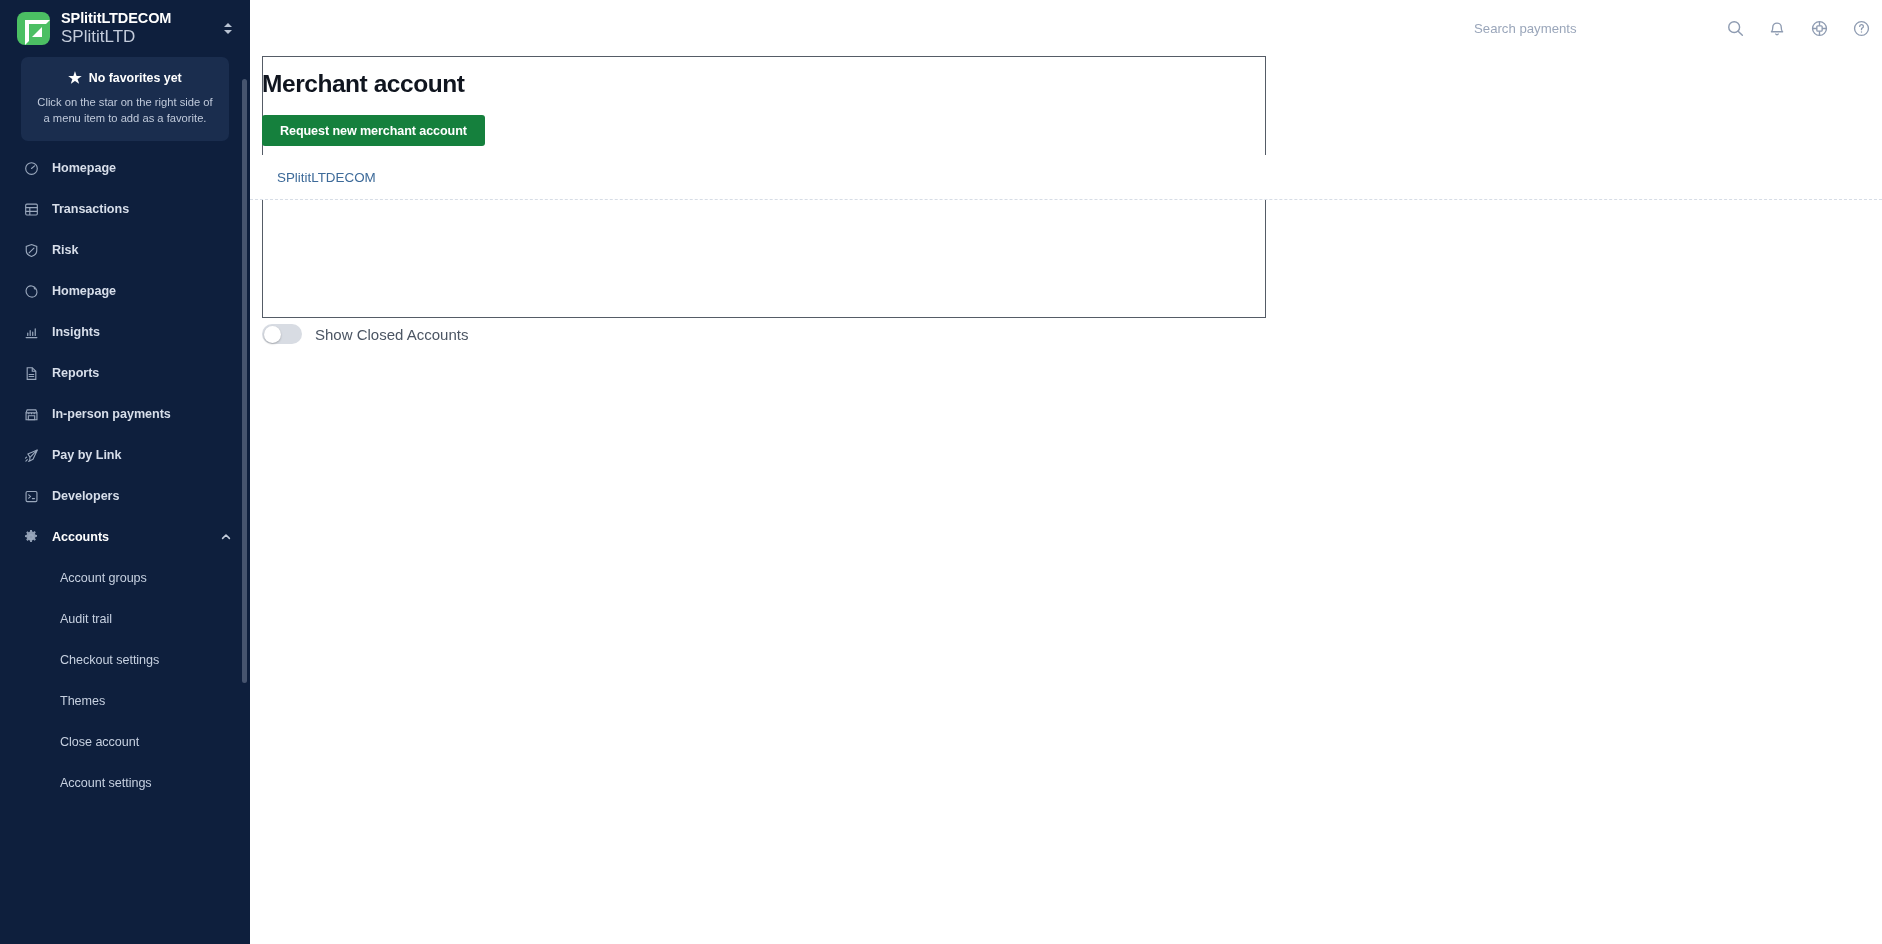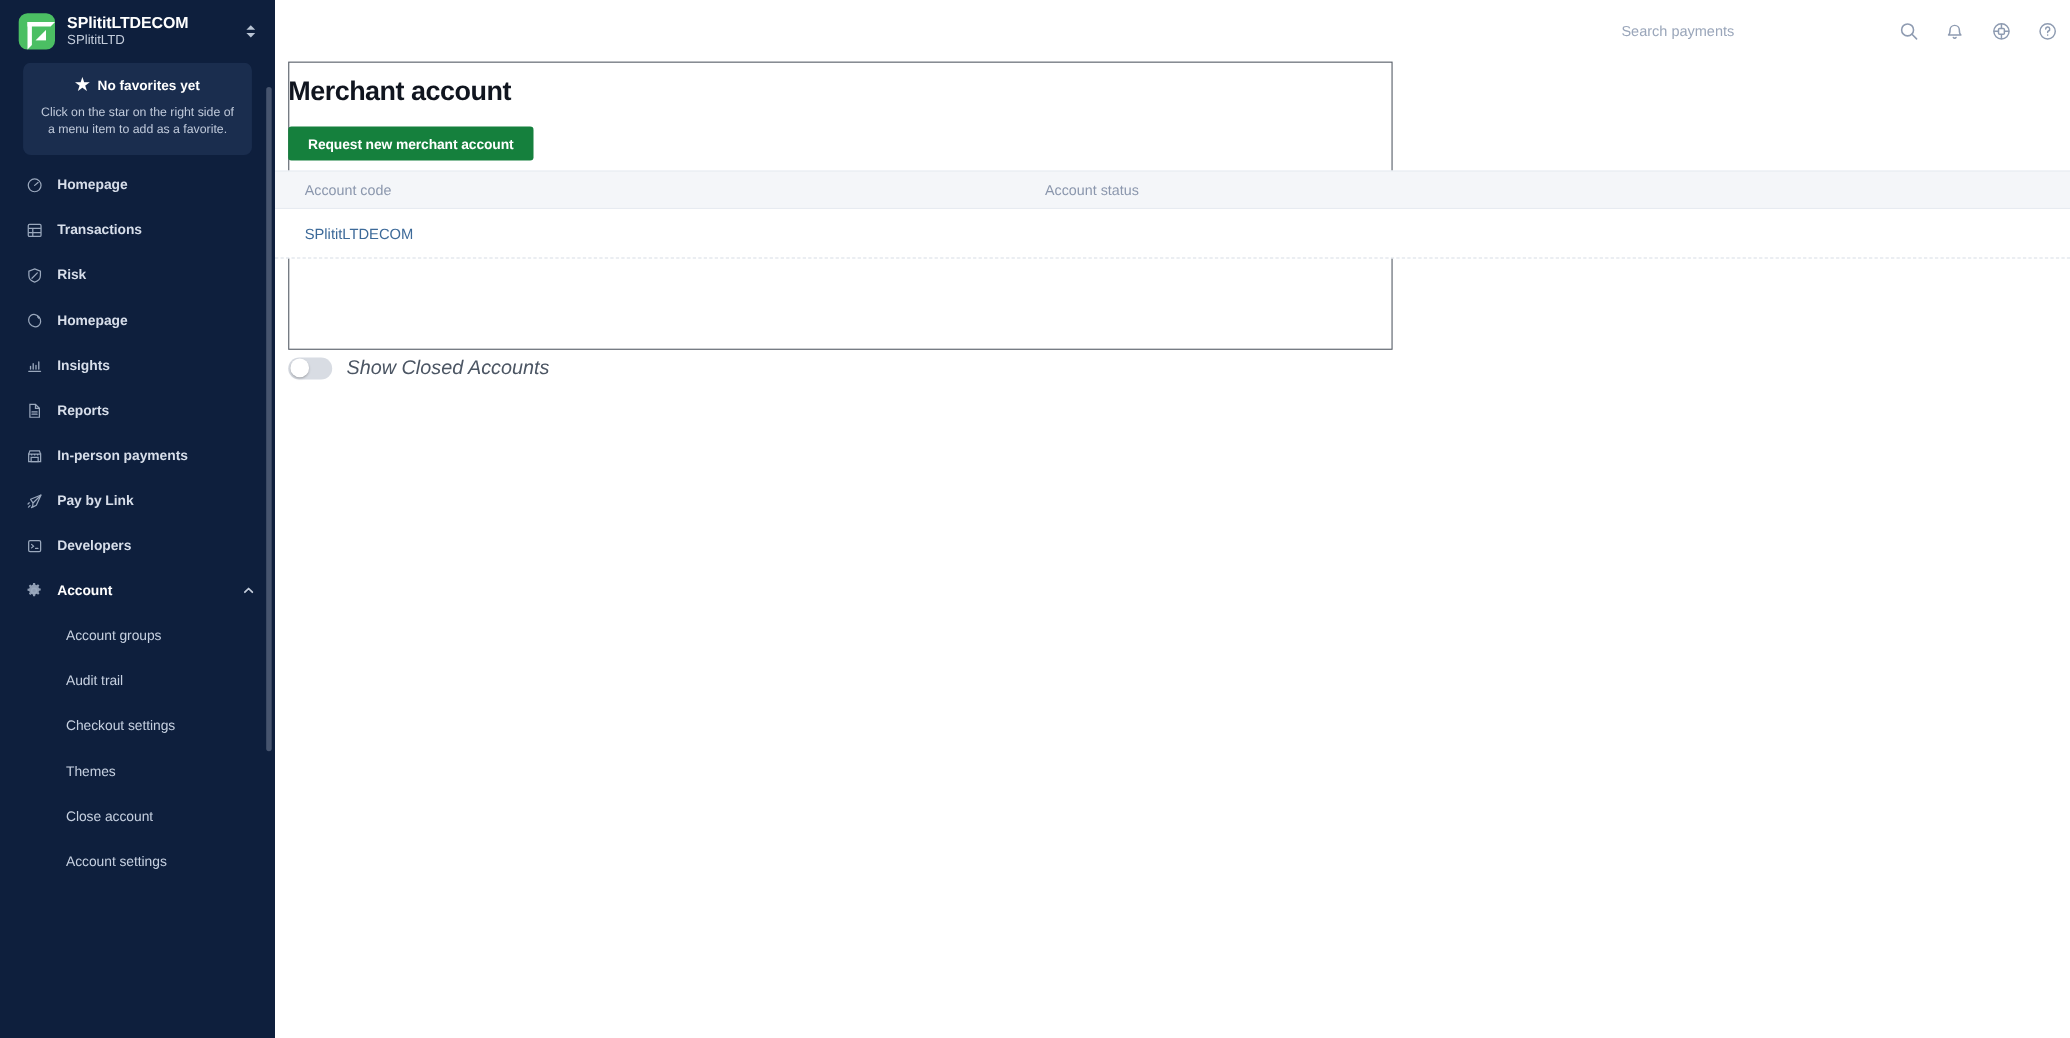--- a/index.html
+++ b/index.html
@@ -43,21 +43,21 @@
   .logo-glyph::after {
     content: ""; position: absolute; right: 0px; bottom: 0px;
     width: 10px; height: 10px; background: #fff;
     clip-path: polygon(100% 0, 100% 100%, 0 100%);
   }
   .sb-names { flex: 1 1 auto; min-width: 0; line-height: 1.15; }
   .sb-acct {
     color: #ffffff; font-size: 14.5px; font-weight: 700;
     letter-spacing: -0.1px; white-space: nowrap;
   }
-  .sb-sub { color: #c3ccdb; font-size: 12px; font-weight: 400; }
+  .sb-sub { color: #c3ccdb; font-size: 17px; font-weight: 400; }
   .sb-switch {
     width: 16px; flex: 0 0 16px; color: #b9c4d4;
     display: flex; flex-direction: column; align-items: center;
     gap: 3px; cursor: pointer;
   }
   .caret-up, .caret-dn {
     width: 0; height: 0; border-left: 4px solid transparent;
     border-right: 4px solid transparent;
   }
   .caret-up { border-bottom: 4.5px solid #b9c4d4; }
@@ -227,21 +227,21 @@
   .switch {
     width: 40px; height: 20px; border-radius: 10px;
     background: #d8dce3; position: relative; cursor: pointer;
     flex: 0 0 40px;
   }
   .switch .knob {
     position: absolute; left: 1.5px; top: 1.5px;
     width: 17px; height: 17px; border-radius: 50%;
     background: #ffffff; box-shadow: 0 1px 2px rgba(0,0,0,.25);
   }
-  .toggle-lbl { font-size: 18px; color: #4b5563; font-style: italic; }
+  .toggle-lbl { font-size: 15px; color: #4b5563; }
 </style>
 </head>
 <body>
 
 <div id="sidebar">
 
   <div class="sb-top">
     <div class="logo-tile">
       <div class="logo-glyph"></div>
     </div>
@@ -372,21 +372,21 @@
     </div>
     <div class="nav-spacer"></div>
 
     <div class="nav-item">
       <span class="nav-ico">
         <svg width="16" height="16" viewBox="0 0 16 16" fill="currentColor">
           <path d="M8 5.1A2.9 2.9 0 1 0 8 10.9 2.9 2.9 0 0 0 8 5.1Zm0 1.3a1.6 1.6 0 1 1 0 3.2 1.6 1.6 0 0 1 0-3.2Z"></path>
           <path d="M7.1 1h1.8l.25 1.5c.4.12.77.28 1.12.48l1.25-.88 1.27 1.27-.88 1.25c.2.35.36.72.48 1.12L14 6v1.8l-1.5.25c-.12.4-.28.77-.48 1.12l.88 1.25-1.27 1.27-1.25-.88c-.35.2-.72.36-1.12.48L8.9 13H7.1l-.25-1.5a4.6 4.6 0 0 1-1.12-.48l-1.25.88L3.2 10.6l.88-1.25a4.6 4.6 0 0 1-.48-1.12L2 8V6.2l1.6-.25c.12-.4.28-.77.48-1.12L3.2 3.58 4.48 2.3l1.25.88c.35-.2.72-.36 1.12-.48Z" opacity="0.92"></path>
         </svg>
       </span>
-      <span class="nav-txt" style="color:#ffffff;font-weight:700">Account</span>
+      <span class="nav-txt" style="color:#ffffff;font-weight:700">Accounts</span>
       <span class="nav-chev">
         <svg width="12" height="12" viewBox="0 0 12 12" fill="none" stroke="currentColor" stroke-width="1.6" stroke-linecap="round" stroke-linejoin="round">
           <path d="M2.6 7.4 6 4l3.4 3.4"></path>
         </svg>
       </span>
     </div>
     <div class="nav-spacer"></div>
 
     <div class="nav-item sub">
       <span class="nav-txt">Account groups</span>
@@ -450,24 +450,20 @@
 
 <div id="main">
 
   <div class="outline-box"></div>
 
   <div class="page-title">Merchant account</div>
 
   <button class="primary-btn">Request new merchant account</button>
 
   <div class="table">
-    <div class="thead">
-      <div class="th c1">Account code</div>
-      <div class="th c2">Account status</div>
-    </div>
     <div class="trow">
       <div class="td c1">
         <span class="acct-link">SPlititLTDECOM</span>
       </div>
       <div class="td c2"></div>
     </div>
   </div>
 
   <div class="toggle-row">
     <div class="switch">

